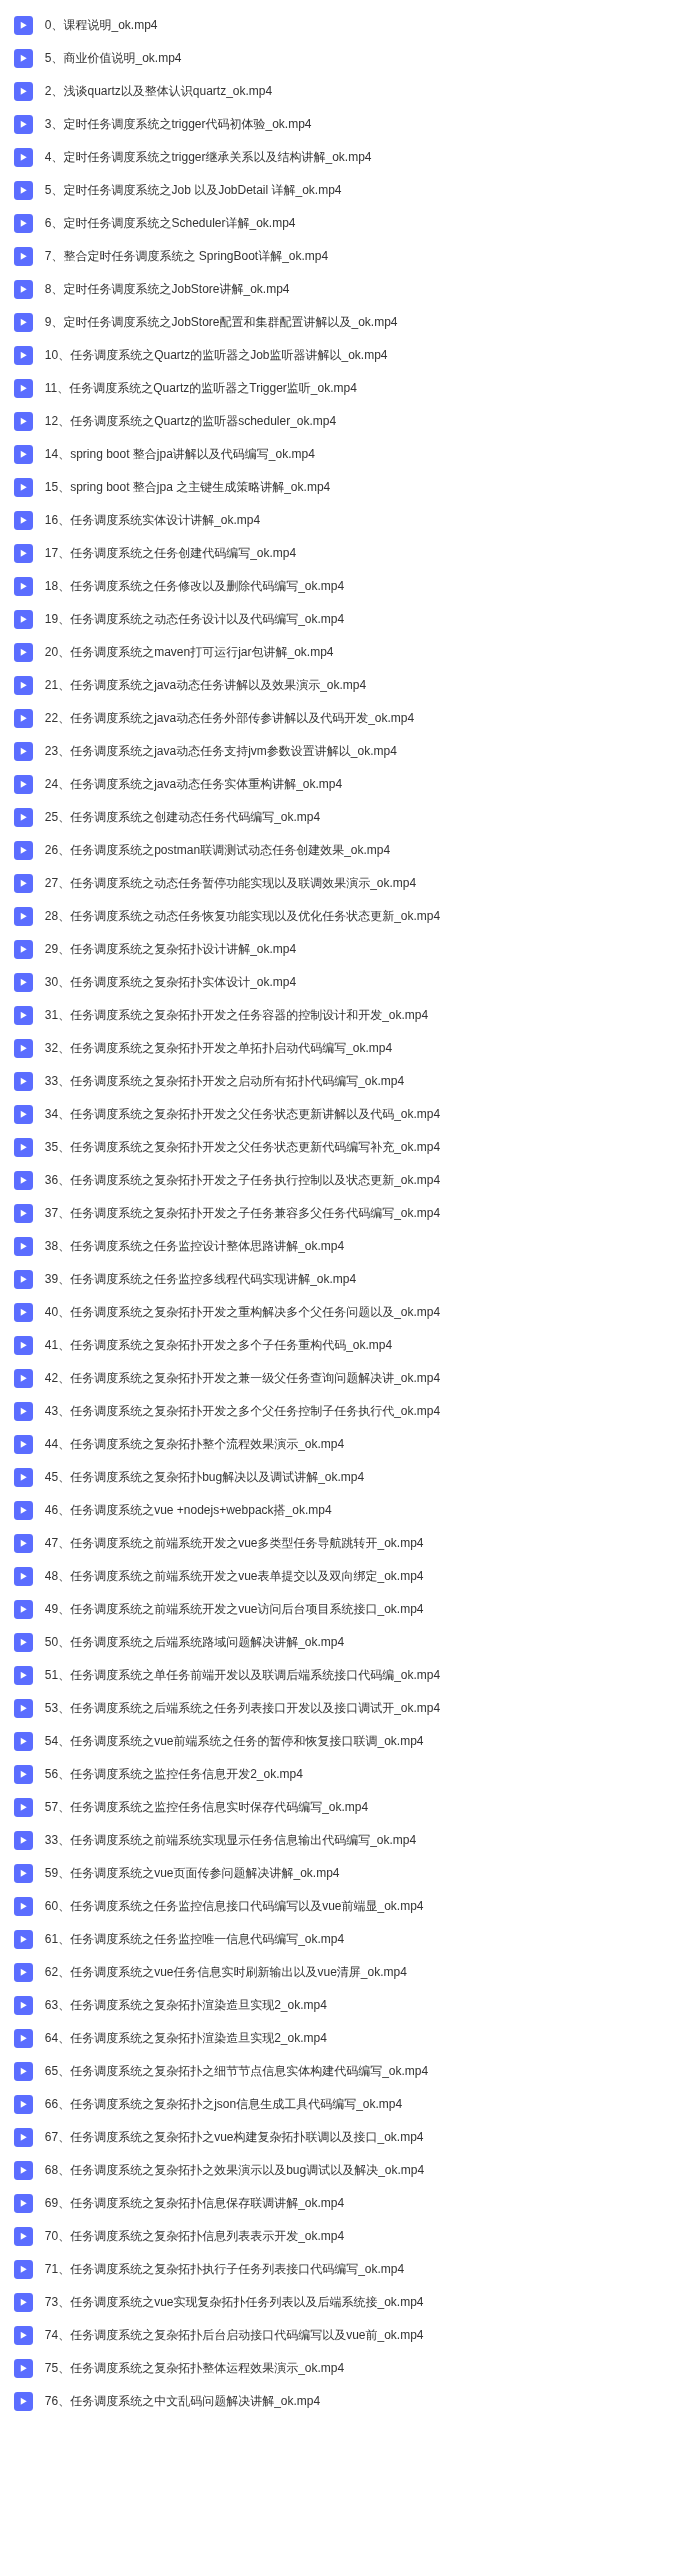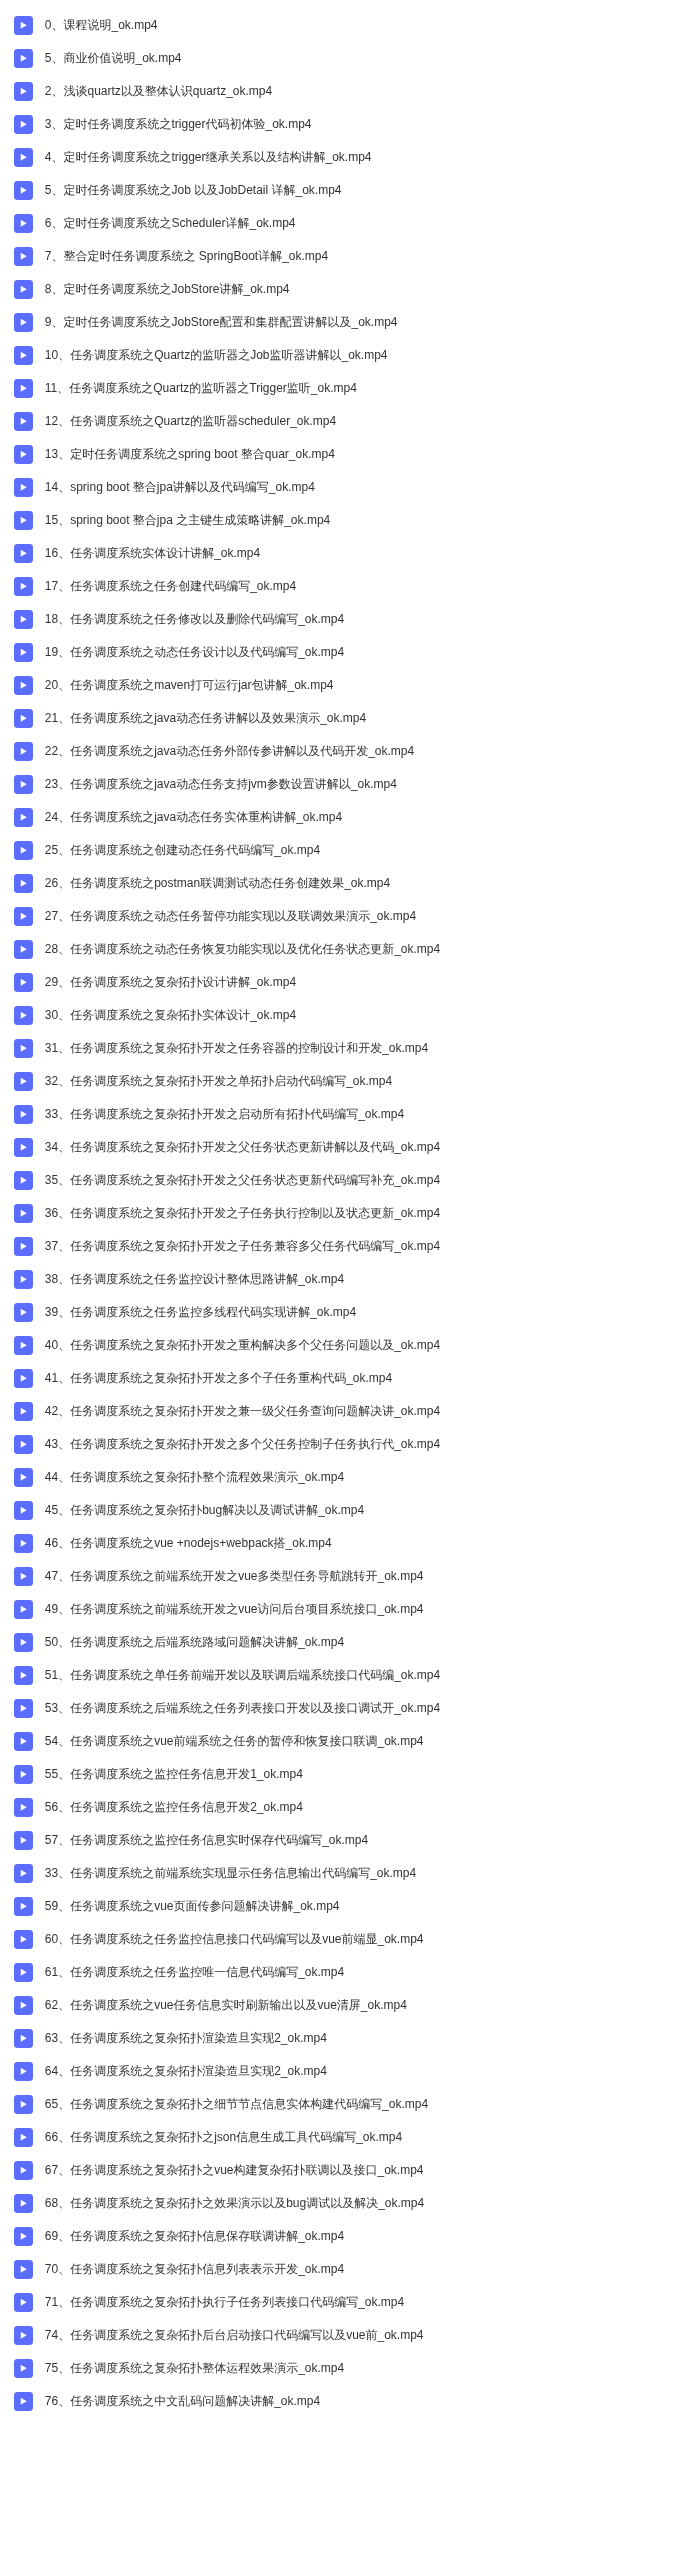--- a/index.html
+++ b/index.html
@@ -153,28 +153,20 @@
         </svg>
       </span>
       <span class="video-label">12、任务调度系统之Quartz的监听器scheduler_ok.mp4</span>
     </li>
     <li class="video-item">
       <span class="play-icon">
         <svg viewBox="0 0 10 10">
           <path d="M2 1 L2 9 L9 5 Z"></path>
         </svg>
       </span>
-      <span class="video-label">13、定时任务调度系统之spring boot 整合quar_ok.mp4</span>
-    </li>
-    <li class="video-item">
-      <span class="play-icon">
-        <svg viewBox="0 0 10 10">
-          <path d="M2 1 L2 9 L9 5 Z"></path>
-        </svg>
-      </span>
       <span class="video-label">14、spring boot 整合jpa讲解以及代码编写_ok.mp4</span>
     </li>
     <li class="video-item">
       <span class="play-icon">
         <svg viewBox="0 0 10 10">
           <path d="M2 1 L2 9 L9 5 Z"></path>
         </svg>
       </span>
       <span class="video-label">15、spring boot 整合jpa 之主键生成策略讲解_ok.mp4</span>
     </li>
@@ -433,20 +425,28 @@
         </svg>
       </span>
       <span class="video-label">47、任务调度系统之前端系统开发之vue多类型任务导航跳转开_ok.mp4</span>
     </li>
     <li class="video-item">
       <span class="play-icon">
         <svg viewBox="0 0 10 10">
           <path d="M2 1 L2 9 L9 5 Z"></path>
         </svg>
       </span>
+      <span class="video-label">48、任务调度系统之前端系统开发之vue表单提交以及双向绑定_ok.mp4</span>
+    </li>
+    <li class="video-item">
+      <span class="play-icon">
+        <svg viewBox="0 0 10 10">
+          <path d="M2 1 L2 9 L9 5 Z"></path>
+        </svg>
+      </span>
       <span class="video-label">49、任务调度系统之前端系统开发之vue访问后台项目系统接口_ok.mp4</span>
     </li>
     <li class="video-item">
       <span class="play-icon">
         <svg viewBox="0 0 10 10">
           <path d="M2 1 L2 9 L9 5 Z"></path>
         </svg>
       </span>
       <span class="video-label">50、任务调度系统之后端系统路域问题解决讲解_ok.mp4</span>
     </li>
@@ -473,28 +473,20 @@
         </svg>
       </span>
       <span class="video-label">54、任务调度系统之vue前端系统之任务的暂停和恢复接口联调_ok.mp4</span>
     </li>
     <li class="video-item">
       <span class="play-icon">
         <svg viewBox="0 0 10 10">
           <path d="M2 1 L2 9 L9 5 Z"></path>
         </svg>
       </span>
-      <span class="video-label">55、任务调度系统之监控任务信息开发1_ok.mp4</span>
-    </li>
-    <li class="video-item">
-      <span class="play-icon">
-        <svg viewBox="0 0 10 10">
-          <path d="M2 1 L2 9 L9 5 Z"></path>
-        </svg>
-      </span>
       <span class="video-label">56、任务调度系统之监控任务信息开发2_ok.mp4</span>
     </li>
     <li class="video-item">
       <span class="play-icon">
         <svg viewBox="0 0 10 10">
           <path d="M2 1 L2 9 L9 5 Z"></path>
         </svg>
       </span>
       <span class="video-label">57、任务调度系统之监控任务信息实时保存代码编写_ok.mp4</span>
     </li>
@@ -602,20 +594,28 @@
       </span>
       <span class="video-label">70、任务调度系统之复杂拓扑信息列表表示开发_ok.mp4</span>
     </li>
     <li class="video-item">
       <span class="play-icon">
         <svg viewBox="0 0 10 10">
           <path d="M2 1 L2 9 L9 5 Z"></path>
         </svg>
       </span>
       <span class="video-label">71、任务调度系统之复杂拓扑执行子任务列表接口代码编写_ok.mp4</span>
+    </li>
+    <li class="video-item">
+      <span class="play-icon">
+        <svg viewBox="0 0 10 10">
+          <path d="M2 1 L2 9 L9 5 Z"></path>
+        </svg>
+      </span>
+      <span class="video-label">73、任务调度系统之vue实现复杂拓扑任务列表以及后端系统接_ok.mp4</span>
     </li>
     <li class="video-item">
       <span class="play-icon">
         <svg viewBox="0 0 10 10">
           <path d="M2 1 L2 9 L9 5 Z"></path>
         </svg>
       </span>
       <span class="video-label">74、任务调度系统之复杂拓扑后台启动接口代码编写以及vue前_ok.mp4</span>
     </li>
     <li class="video-item">

